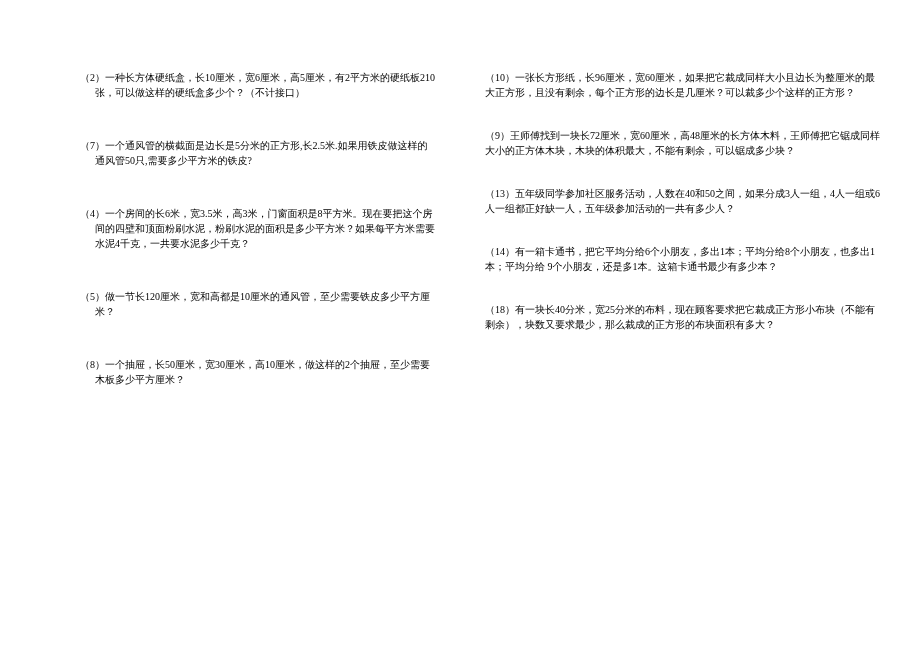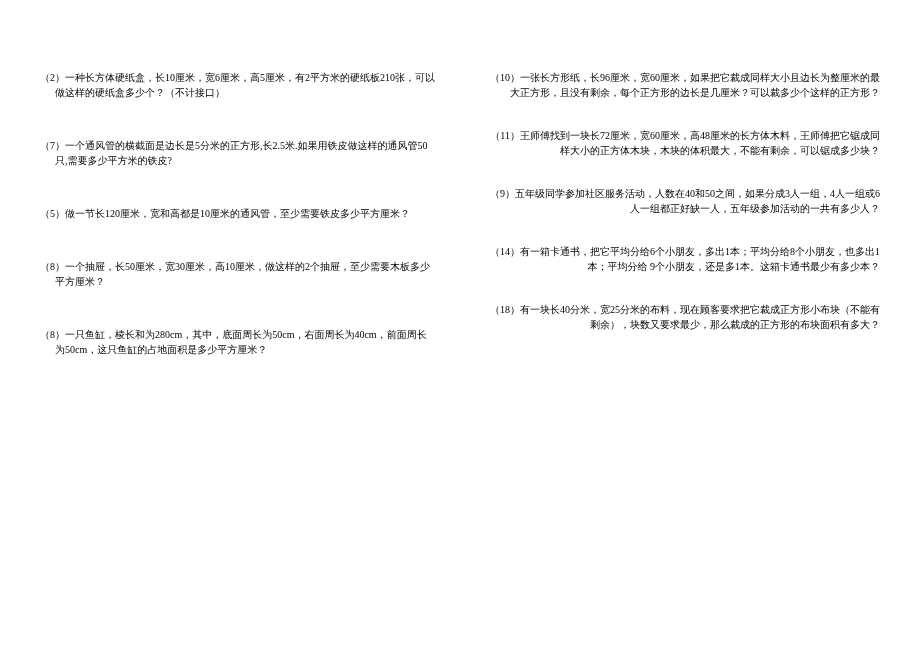--- a/index.html
+++ b/index.html
@@ -28,40 +28,40 @@
     .right-column {
       padding-left: 20px;
     }
     .problem {
       margin-bottom: 30px;
       line-height: 1.5;
       text-align: left;
     }
     .left-column .problem {
       margin-bottom: 38px;
+      margin-left: 40px;
     }
     .right-column .problem {
       margin-bottom: 28px;
-      text-align: right;
     }
     .indent {
       padding-left: 1.5em;
       text-indent: -1.5em;
     }
   </style>
 </head>
 <body>
 
 <div class="column left-column">
   <div class="problem indent">（2）一种长方体硬纸盒，长10厘米，宽6厘米，高5厘米，有2平方米的硬纸板210张，可以做这样的硬纸盒多少个？（不计接口）</div>
   <div class="problem indent">（7）一个通风管的横截面是边长是5分米的正方形,长2.5米.如果用铁皮做这样的通风管50只,需要多少平方米的铁皮?</div>
+  <div class="problem indent">（4）一个房间的长6米，宽3.5米，高3米，门窗面积是8平方米。现在要把这个房间的四壁和顶面粉刷水泥，粉刷水泥的面积是多少平方米？如果每平方米需要水泥4千克，一共要水泥多少千克？</div>
   <div class="problem indent">（5）做一节长120厘米，宽和高都是10厘米的通风管，至少需要铁皮多少平方厘米？</div>
   <div class="problem indent">（8）一个抽屉，长50厘米，宽30厘米，高10厘米，做这样的2个抽屉，至少需要木板多少平方厘米？</div>
-  <div class="problem indent">（8）一只鱼缸，棱长和为280cm，其中，底面周长为50cm，右面周长为40cm，前面周长为50cm，这只鱼缸的占地面积是多少平方厘米？</div>
 </div>
 
 <div class="column right-column">
   <div class="problem">（10）一张长方形纸，长96厘米，宽60厘米，如果把它裁成同样大小且边长为整厘米的最大正方形，且没有剩余，每个正方形的边长是几厘米？可以裁多少个这样的正方形？</div>
-  <div class="problem">（11）王师傅找到一块长72厘米，宽60厘米，高48厘米的长方体木料，王师傅把它锯成同样大小的正方体木块，木块的体积最大，不能有剩余，可以锯成多少块？</div>
-  <div class="problem">（9）五年级同学参加社区服务活动，人数在40和50之间，如果分成3人一组，4人一组或6人一组都正好缺一人，五年级参加活动的一共有多少人？</div>
+  <div class="problem">（9）王师傅找到一块长72厘米，宽60厘米，高48厘米的长方体木料，王师傅把它锯成同样大小的正方体木块，木块的体积最大，不能有剩余，可以锯成多少块？</div>
+  <div class="problem">（13）五年级同学参加社区服务活动，人数在40和50之间，如果分成3人一组，4人一组或6人一组都正好缺一人，五年级参加活动的一共有多少人？</div>
   <div class="problem">（14）有一箱卡通书，把它平均分给6个小朋友，多出1本；平均分给8个小朋友，也多出1本；平均分给 9个小朋友，还是多1本。这箱卡通书最少有多少本？</div>
   <div class="problem">（18）有一块长40分米，宽25分米的布料，现在顾客要求把它裁成正方形小布块（不能有剩余），块数又要求最少，那么裁成的正方形的布块面积有多大？</div>
 </div>
 
 </body></html>

